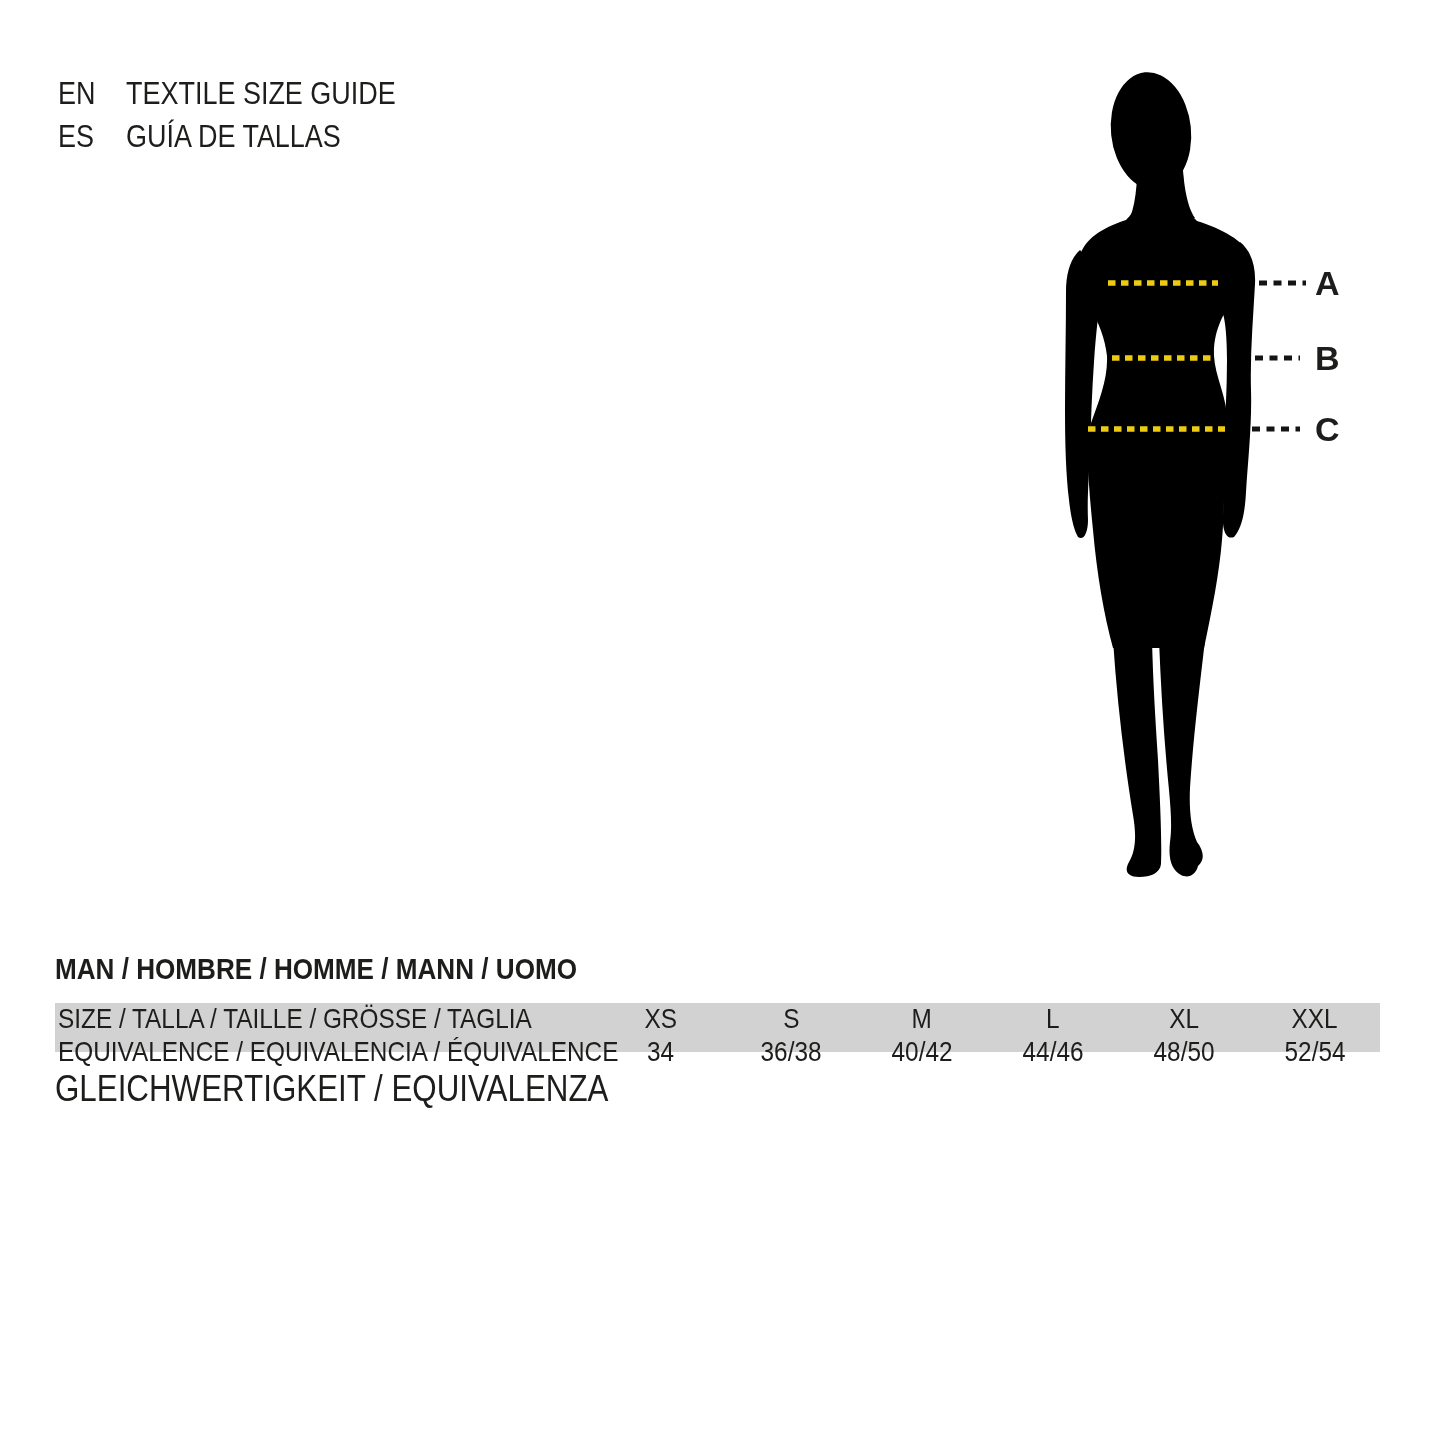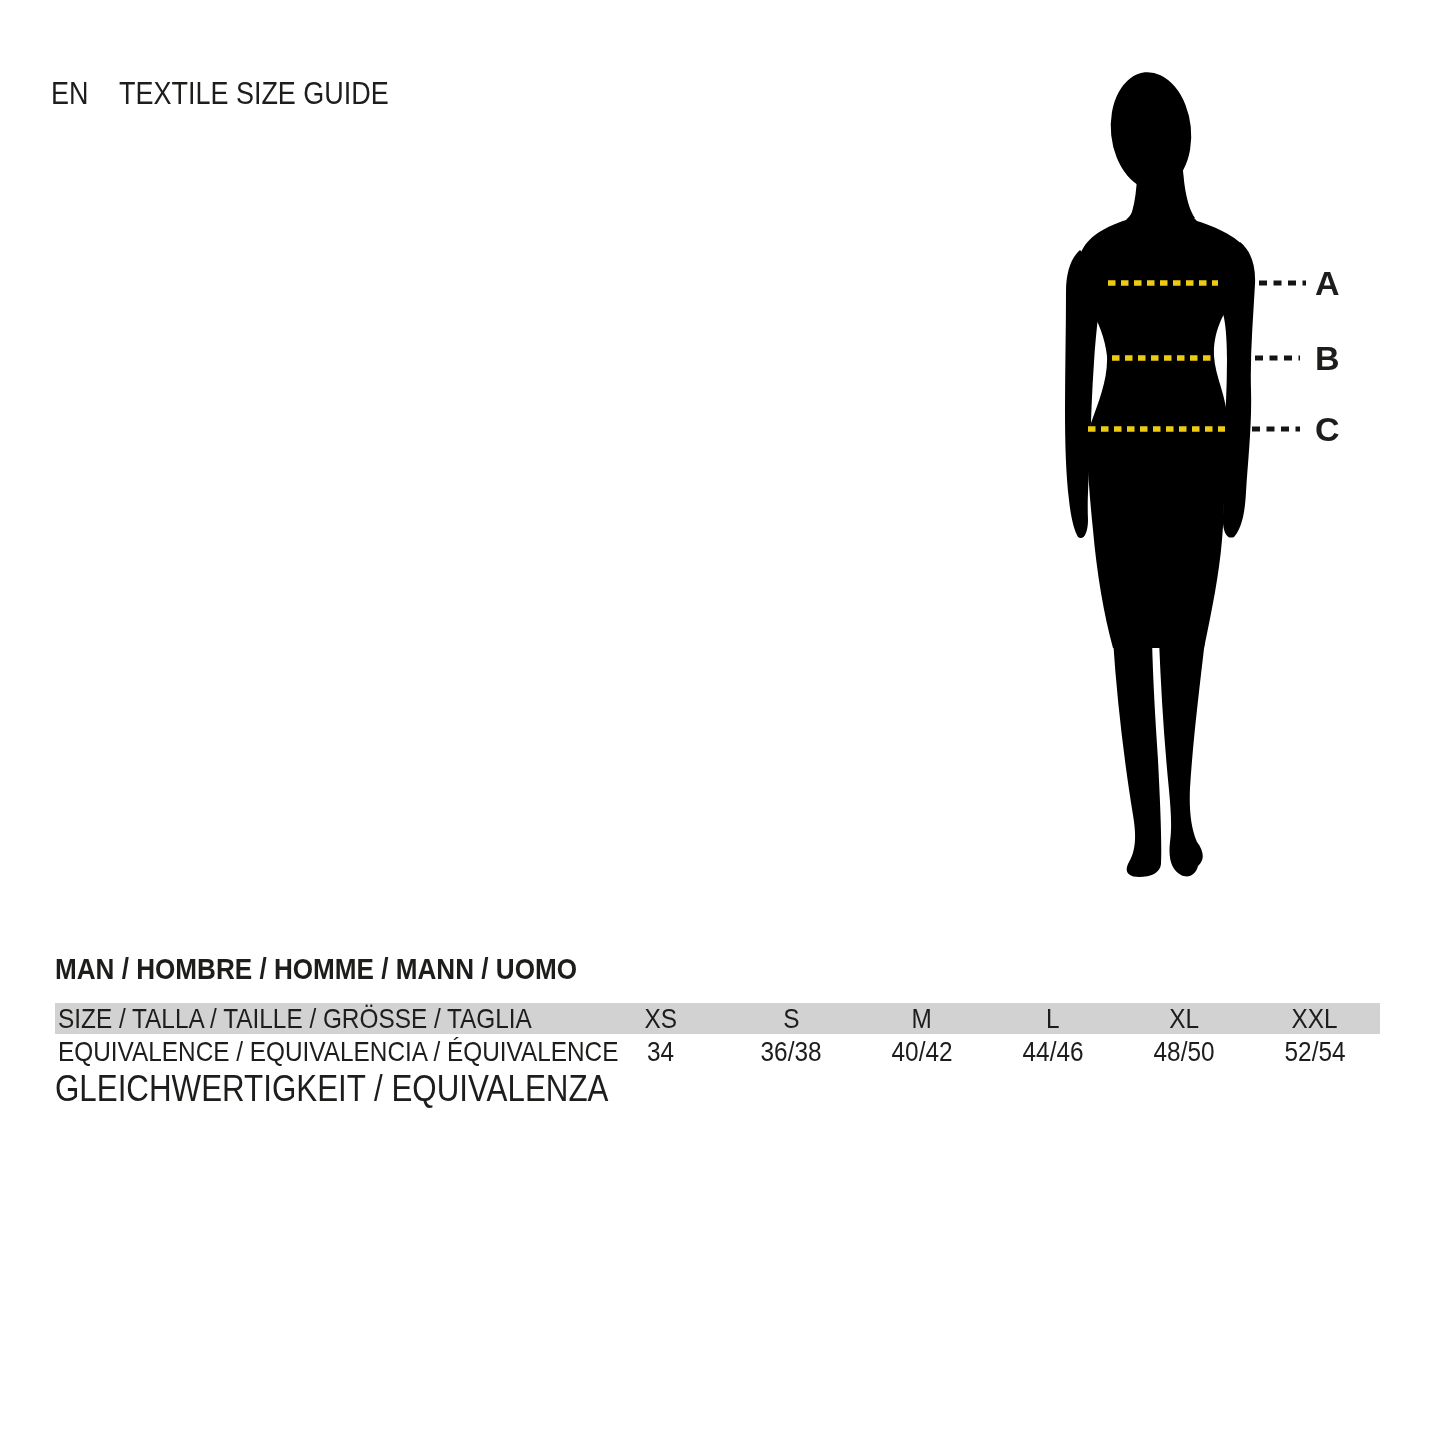--- a/index.html
+++ b/index.html
@@ -11,45 +11,49 @@
     position:relative;
     overflow:hidden;
   }
   .canvas{position:absolute;inset:0;}
 
   
   .c{display:inline-block;transform:scaleX(0.87);transform-origin:0 50%;white-space:nowrap;}
   .cc{transform-origin:50% 50%;}
 
   
-  .lang-list{position:absolute;left:51px;top:72px;font-size:31px;font-weight:500;}
+  .lang-list{position:absolute;left:58px;top:72px;font-size:31px;font-weight:500;}
   .lang-row{display:flex;align-items:center;height:43px;}
   .lang-code{width:68px;flex:0 0 68px;}
 
   
   .figure-svg{position:absolute;left:1050px;top:60px;width:300px;height:830px;}
   .figure-svg text{font-family:"Liberation Sans", sans-serif;font-weight:700;font-size:34px;fill:#1d1d1b;}
 
   
   .t-head{position:absolute;left:55px;top:951px;font-size:30px;font-weight:700;line-height:36px;}
-  .t-band{position:absolute;left:55px;top:1003px;width:1325px;height:31px;background:#d2d2d2;display:flex;align-items:flex-start;font-size:28px;}
+  .t-band{position:absolute;left:55px;top:1003px;width:1325px;height:49px;background:#d2d2d2;display:flex;align-items:flex-start;font-size:28px;}
   .t-row2{position:absolute;left:55px;top:1036px;width:1325px;height:32px;display:flex;align-items:center;font-size:28px;}
   .t-row3{position:absolute;left:55px;top:1072px;font-size:36px;line-height:34px;}
   .t-label{flex:0 0 540px;width:540px;padding-left:3px;box-sizing:border-box;}
   .t-col{flex:1 1 0;text-align:center;}
 </style>
 </head>
 <body>
 
 <div class="canvas">
 
   <div class="lang-list">
     <div class="lang-row">
       <span class="lang-code"><span class="c">EN</span></span>
       <span class="c">TEXTILE SIZE GUIDE</span>
+    </div>
+    <div class="lang-row">
+      <span class="lang-code"><span class="c">ES</span></span>
+      <span class="c">GUÍA DE TALLAS</span>
     </div>
   </div>
 
   <svg class="figure-svg" viewBox="1050 60 300 830">
     <g fill="#000000">
 
       <ellipse cx="1151" cy="131" rx="40" ry="59" transform="rotate(-6 1151 131)"></ellipse>
 
       <path d="M1137,150 L1182,152 C1183,180 1186,205 1195,218 L1130,218 C1137,200 1138,172 1137,150 Z"></path>
 

